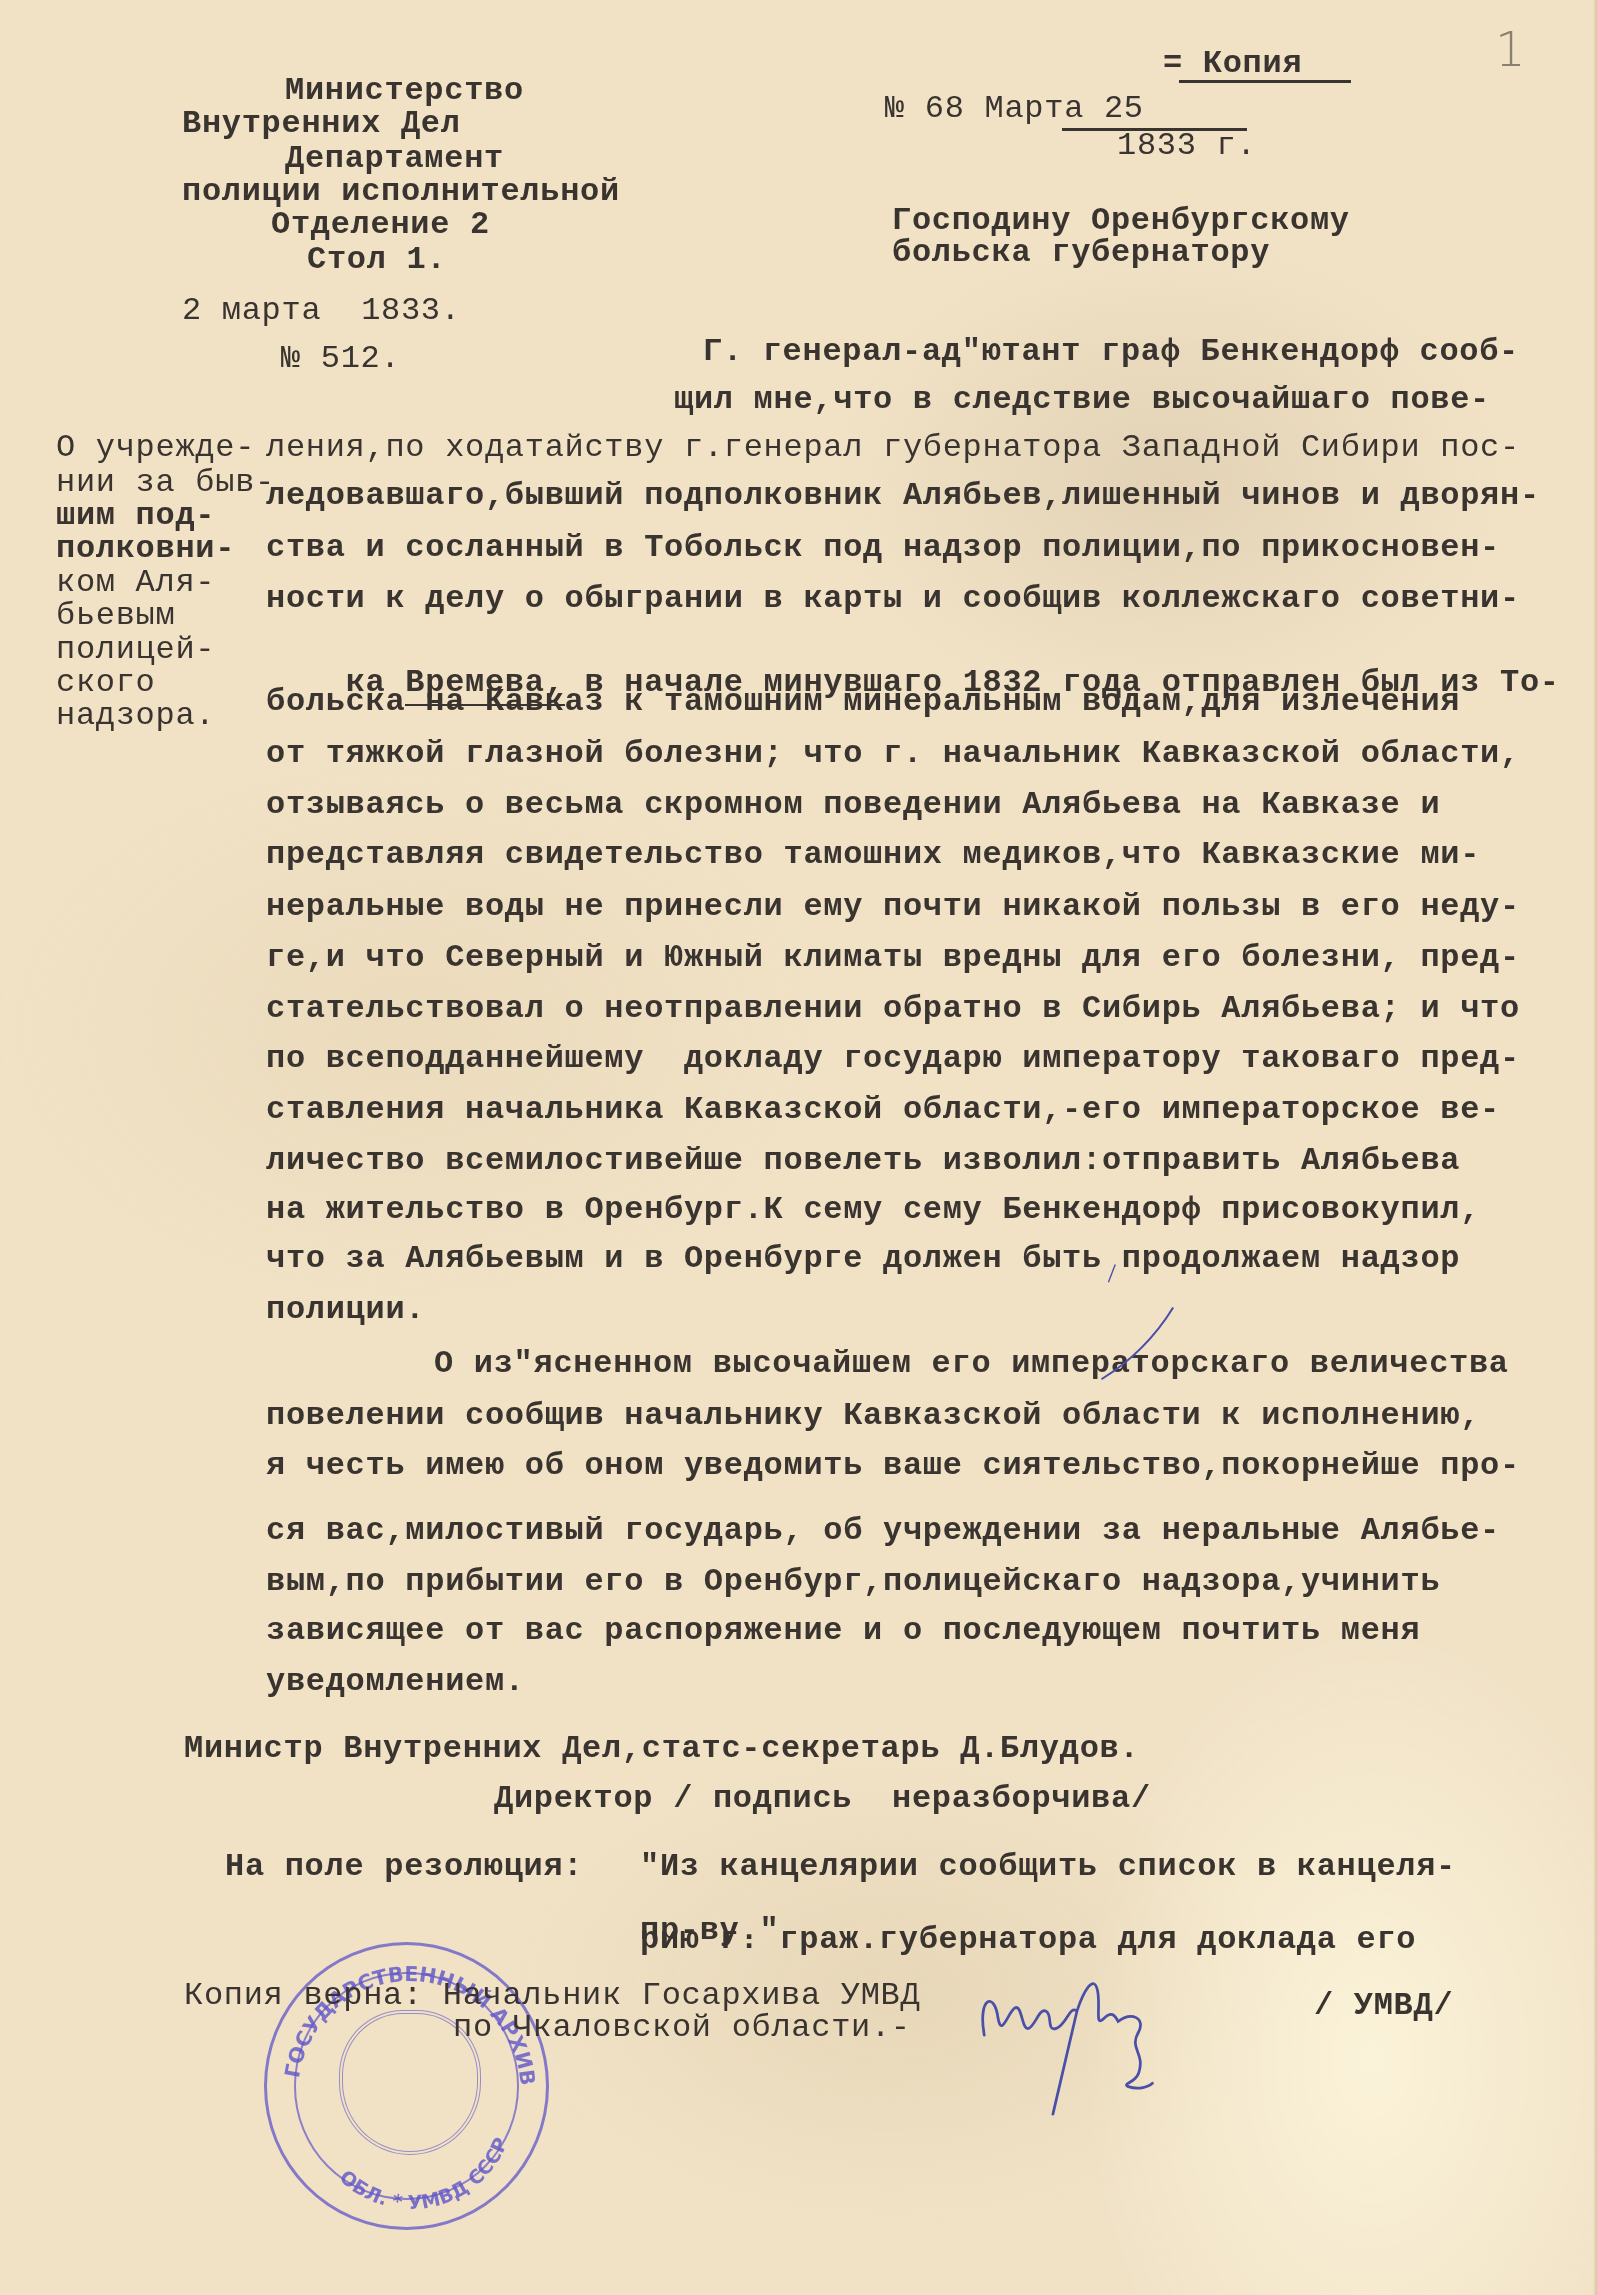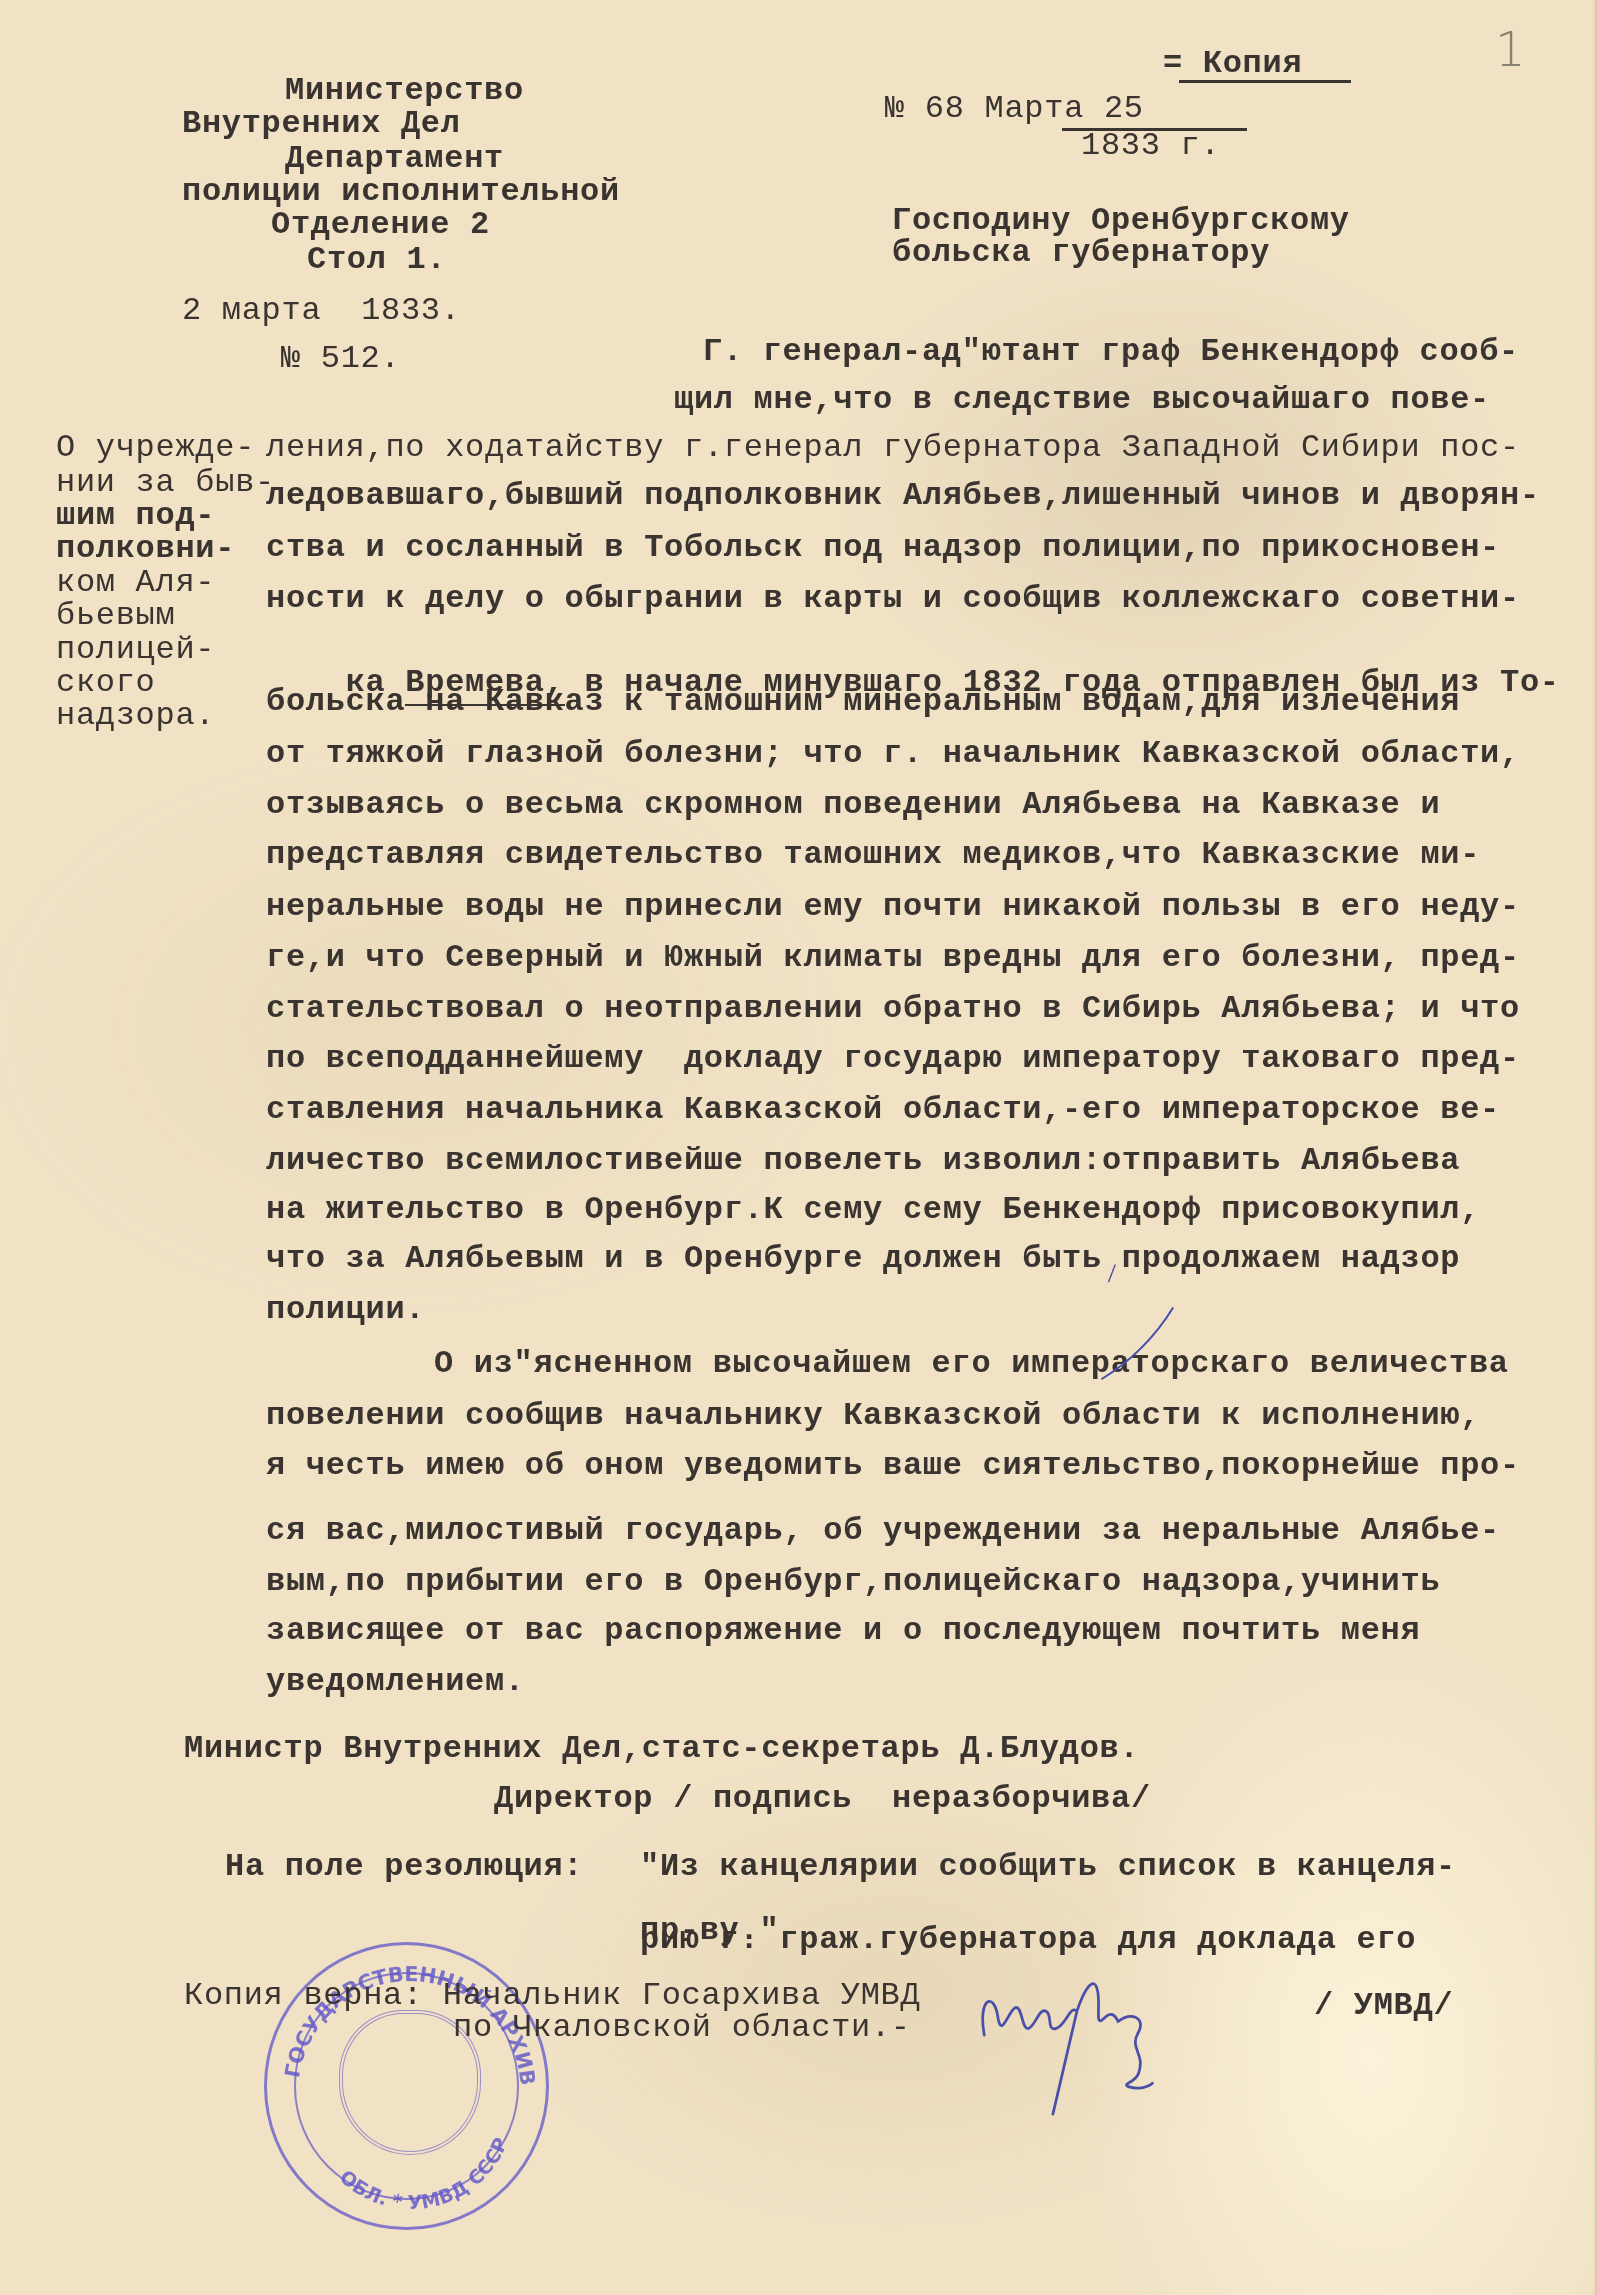--- a/index.html
+++ b/index.html
@@ -38,21 +38,21 @@
 <div class="t" style="left:182px; top:176px;">полиции исполнительной</div>
 <div class="t" style="left:271px; top:209px;">Отделение 2</div>
 <div class="t" style="left:307px; top:244px;">Стол 1.</div>
 <div class="t" style="left:182px; top:295px; font-weight:normal;">2 марта  1833.</div>
 <div class="t" style="left:281px; top:343px; font-weight:normal;">№ 512.</div>
 
 <div class="t" style="left:1163px; top:48px;">= Копия</div>
 <div style="position:absolute; left:1179px; top:80px; width:172px; height:3.4px; background:#3a3430;"></div>
 <div class="t" style="left:885px; top:93px; font-weight:normal;">№ 68 Марта 25</div>
 <div style="position:absolute; left:1062px; top:128px; width:185px; height:3.4px; background:#3a3430;"></div>
-<div class="t" style="left:1081px; top:130px; font-weight:normal;">1833 г.</div>
+<div class="t" style="left:1117px; top:130px; font-weight:normal;">1833 г.</div>
 <div class="t" style="left:892px; top:205px;">Господину Оренбургскому</div>
 <div class="t" style="left:892px; top:237px;">больска губернатору</div>
 
 <div>
   <div class="t" style="left:56px; top:432px; font-weight:normal;">О учрежде-</div>
   <div class="t" style="left:56px; top:467px; font-weight:normal;">нии за быв-</div>
   <div class="t" style="left:56px; top:500px;">шим под-</div>
   <div class="t" style="left:56px; top:533px;">полковни-</div>
   <div class="t" style="left:56px; top:567px; font-weight:normal;">ком Аля-</div>
   <div class="t" style="left:56px; top:600px; font-weight:normal;">бьевым</div>

